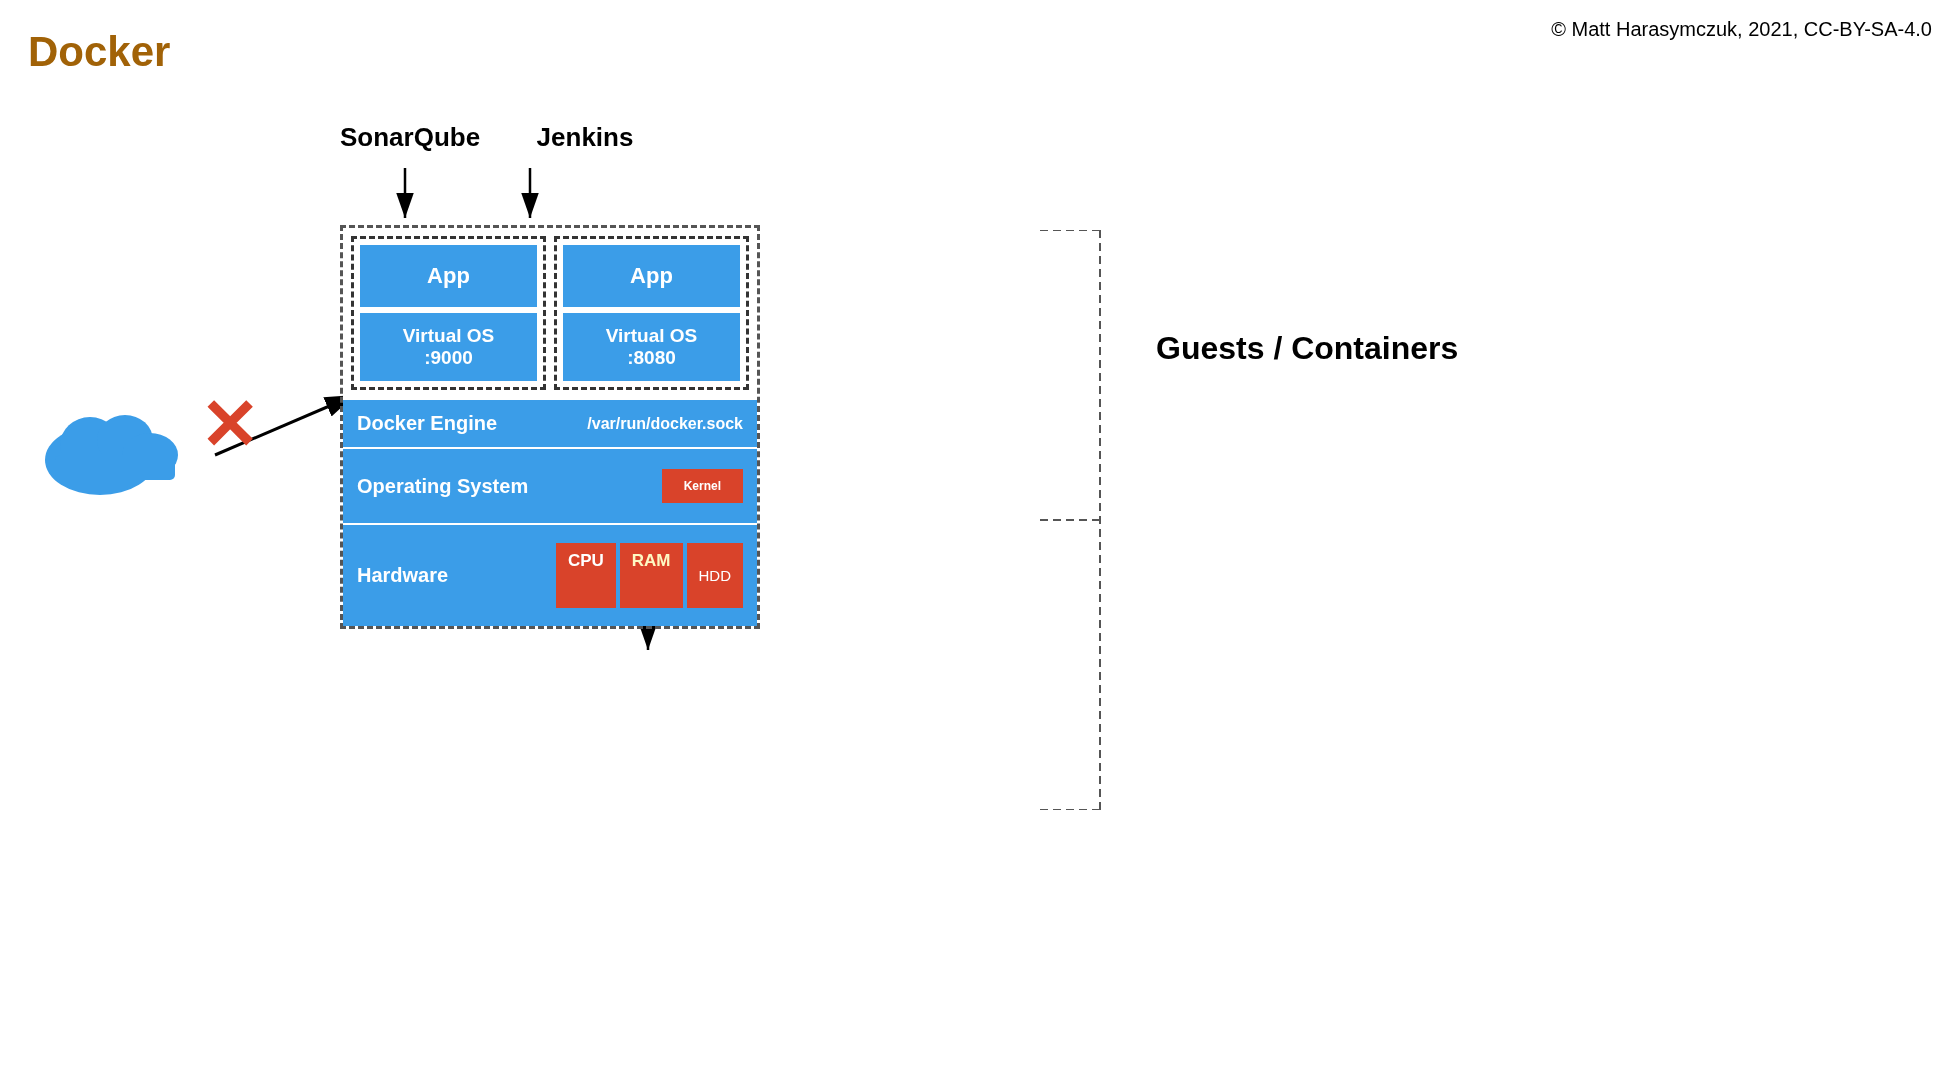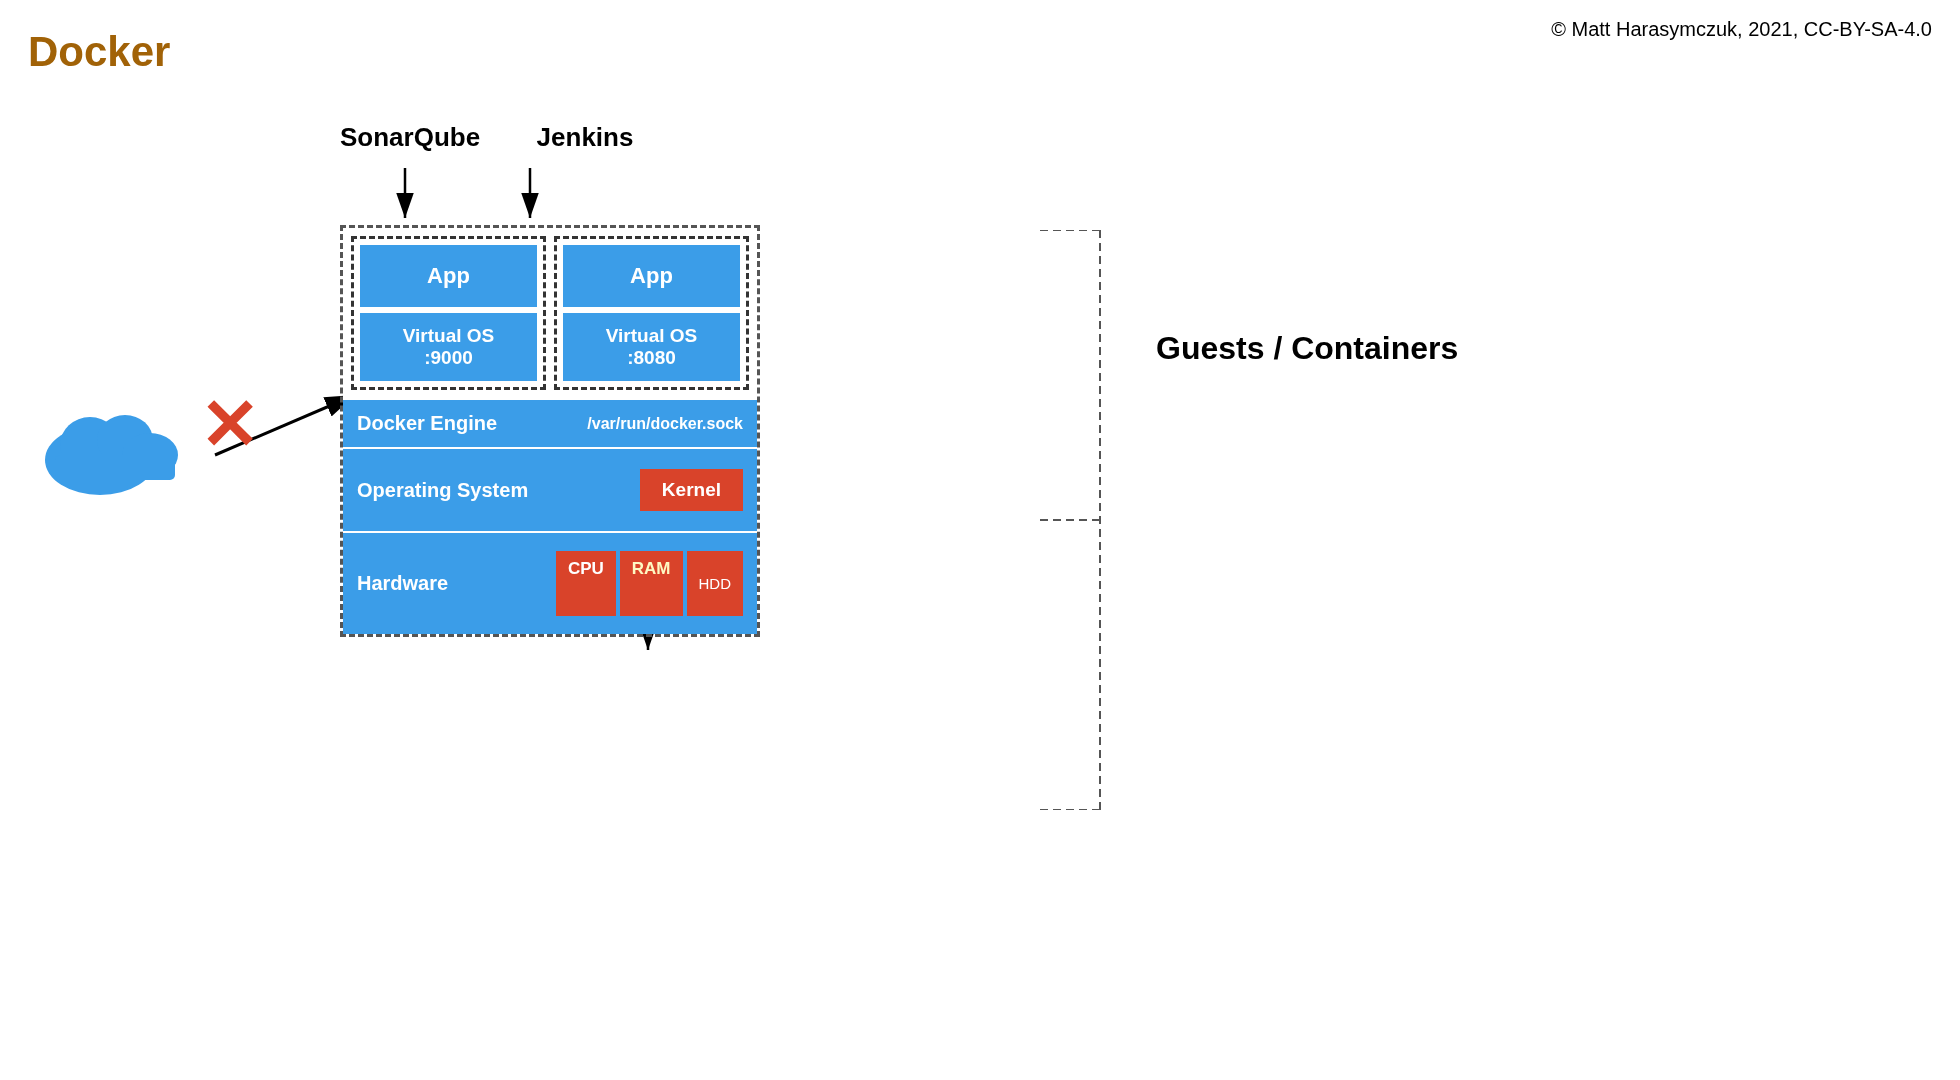--- a/index.html
+++ b/index.html
@@ -90,21 +90,21 @@
     </div>
   </div>
 
   <div style="background:#3b9de8; color:#fff; font-size:20px; font-weight:bold; padding:12px 14px; display:flex; justify-content:space-between; align-items:center; border-top:2px solid #fff;">
     <span>Docker Engine</span>
     <span style="font-size:16px; font-weight:bold;">/var/run/docker.sock</span>
   </div>
 
   <div style="background:#3b9de8; color:#fff; font-size:20px; font-weight:bold; padding:20px 14px; display:flex; justify-content:space-between; align-items:center; border-top:2px solid #fff; position:relative;">
     <span>Operating System</span>
-    <div style="background:#d9432a; color:#fff; font-size:19px; font-weight:bold; padding:10px 22px; text-align:left;">Kernel</div>
+    <div style="background:#d9432a; color:#fff; font-size:12px; font-weight:bold; padding:10px 22px; text-align:left;">Kernel</div>
   </div>
 
   <div style="background:#3b9de8; color:#fff; font-size:20px; font-weight:bold; padding:18px 14px; display:flex; justify-content:space-between; align-items:center; border-top:2px solid #fff;gap:26px;">
     <span>Hardware</span>
     <div style="display:flex; gap:4px;text-align:center;">
       <div style="background:#d9432a; color:#fff; font-size:17px; font-weight:bold; padding:8px 12px;">CPU</div>
       <div style="background:#d9432a; color:#fef9c3; font-size:17px; font-weight:bold; padding:8px 12px;">RAM</div>
       <div style="background:#d9432a; color:#fff; font-size:15px; font-weight:normal; padding:24px 12px;">HDD</div>
     </div>
   </div>

